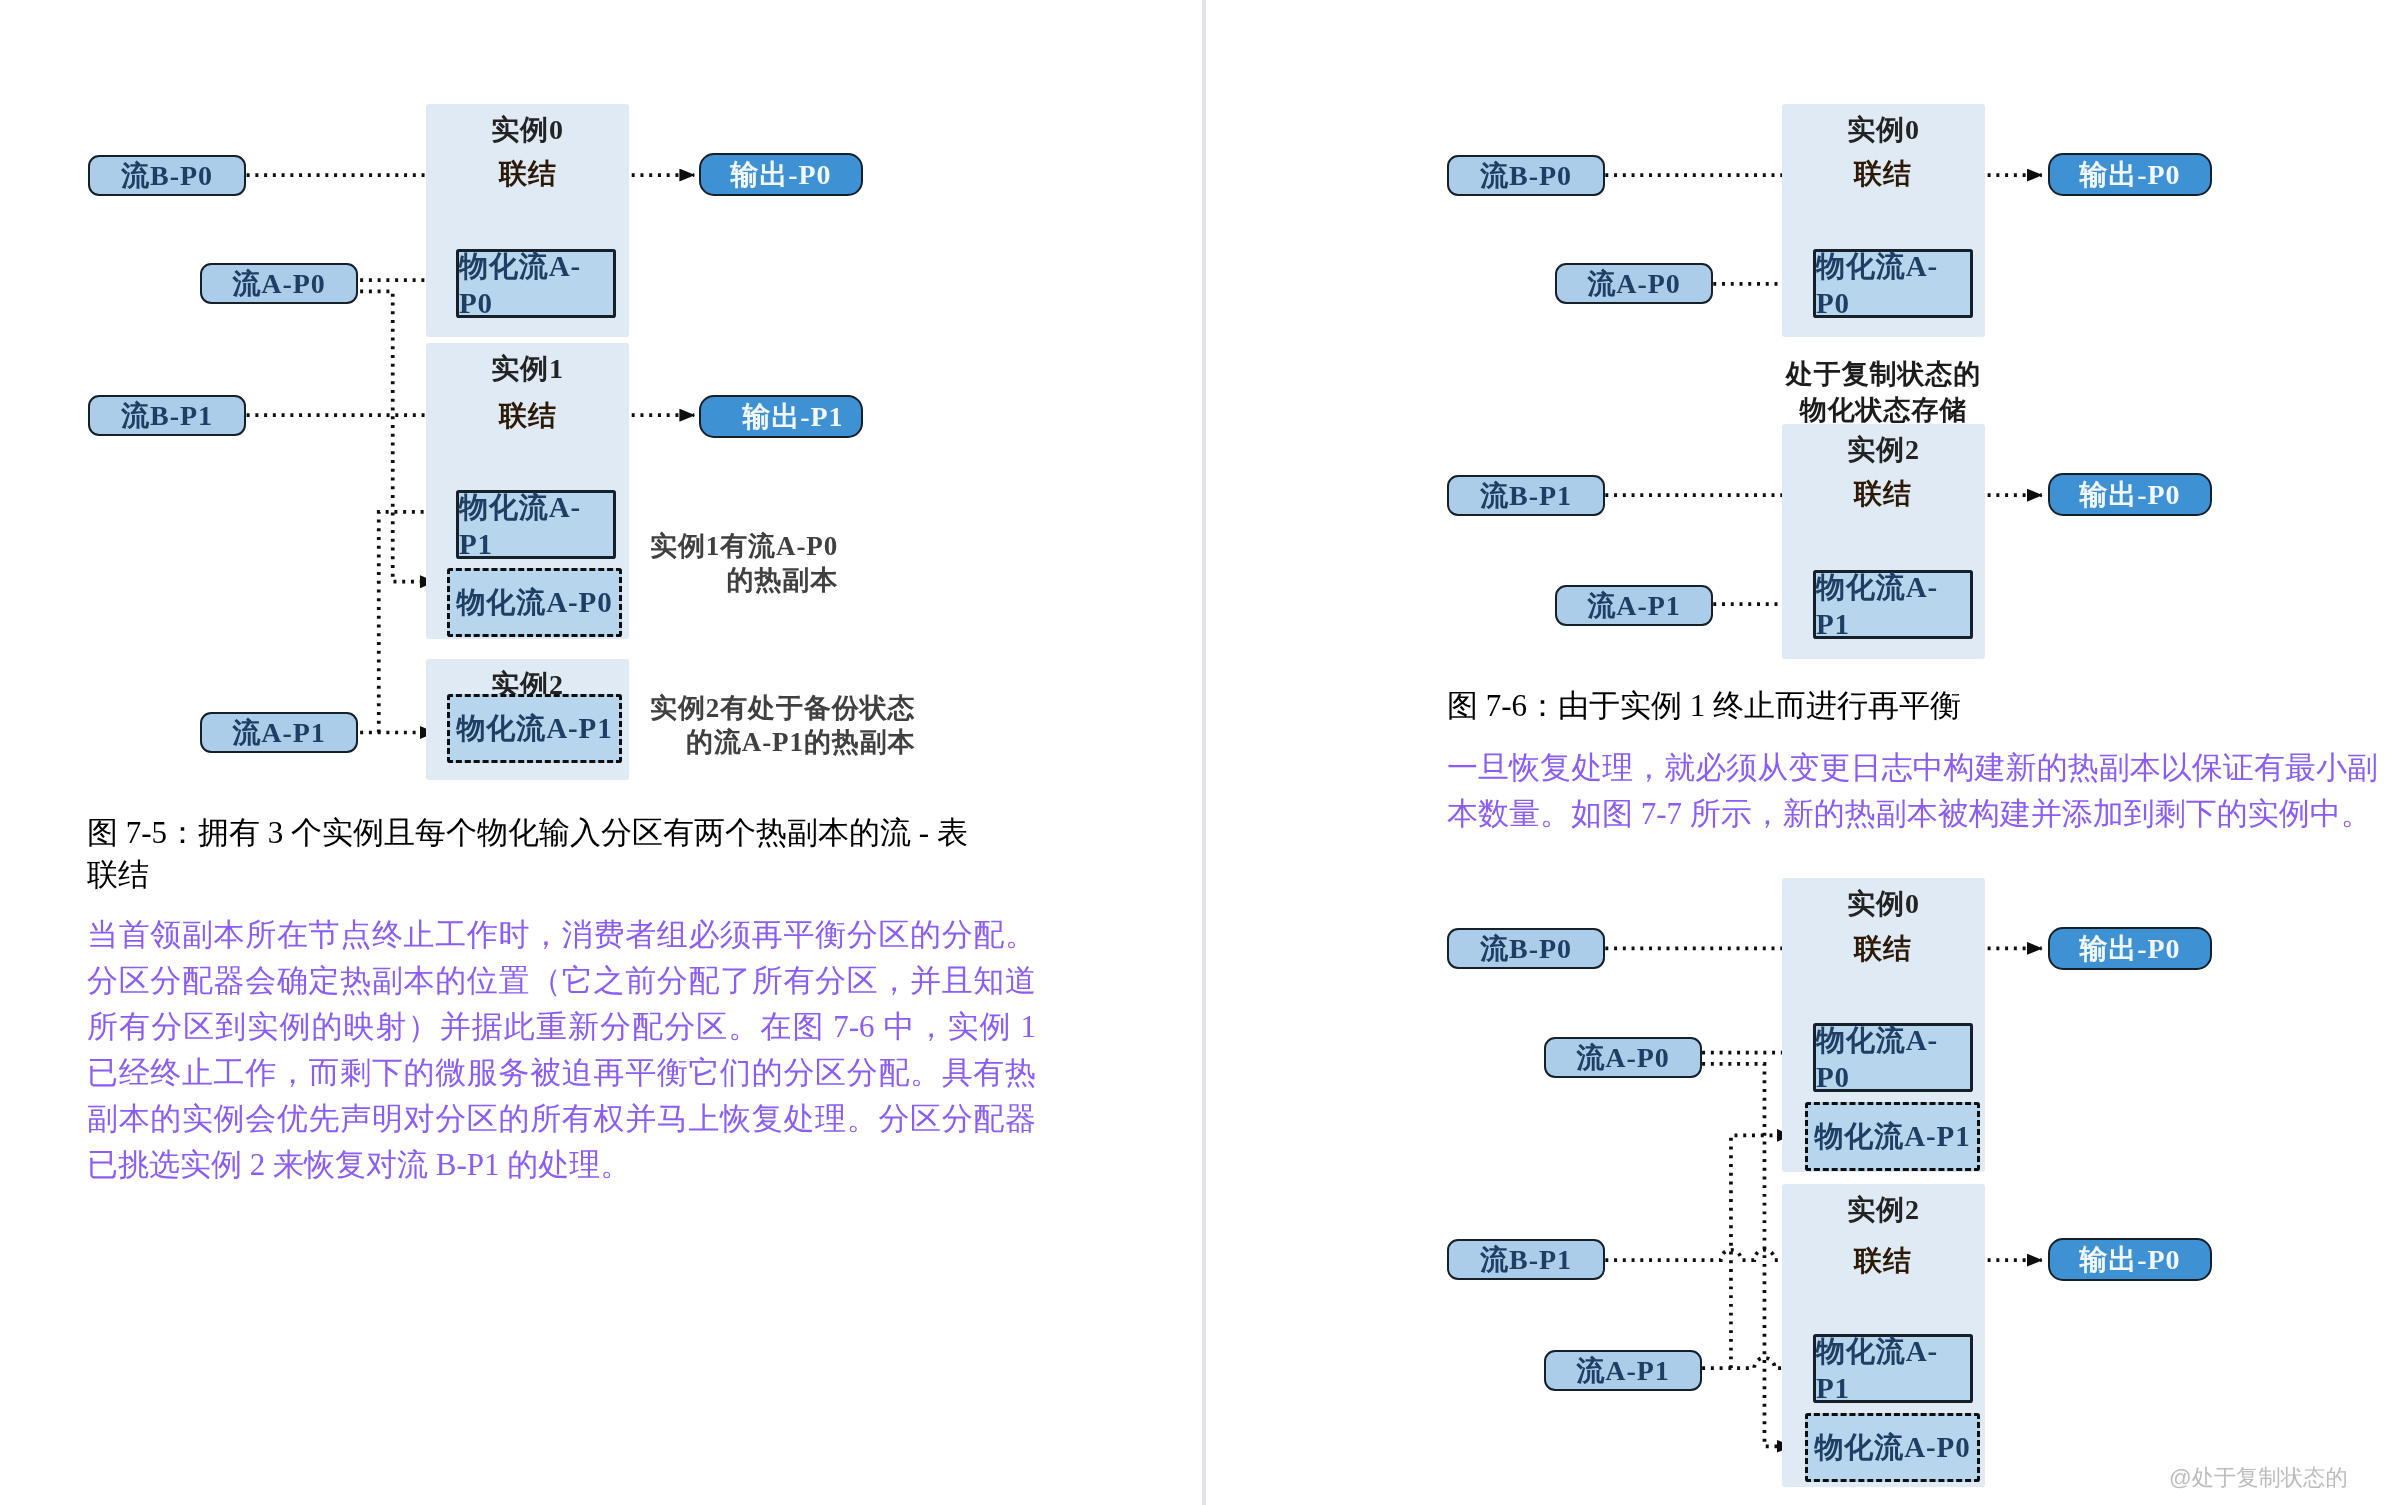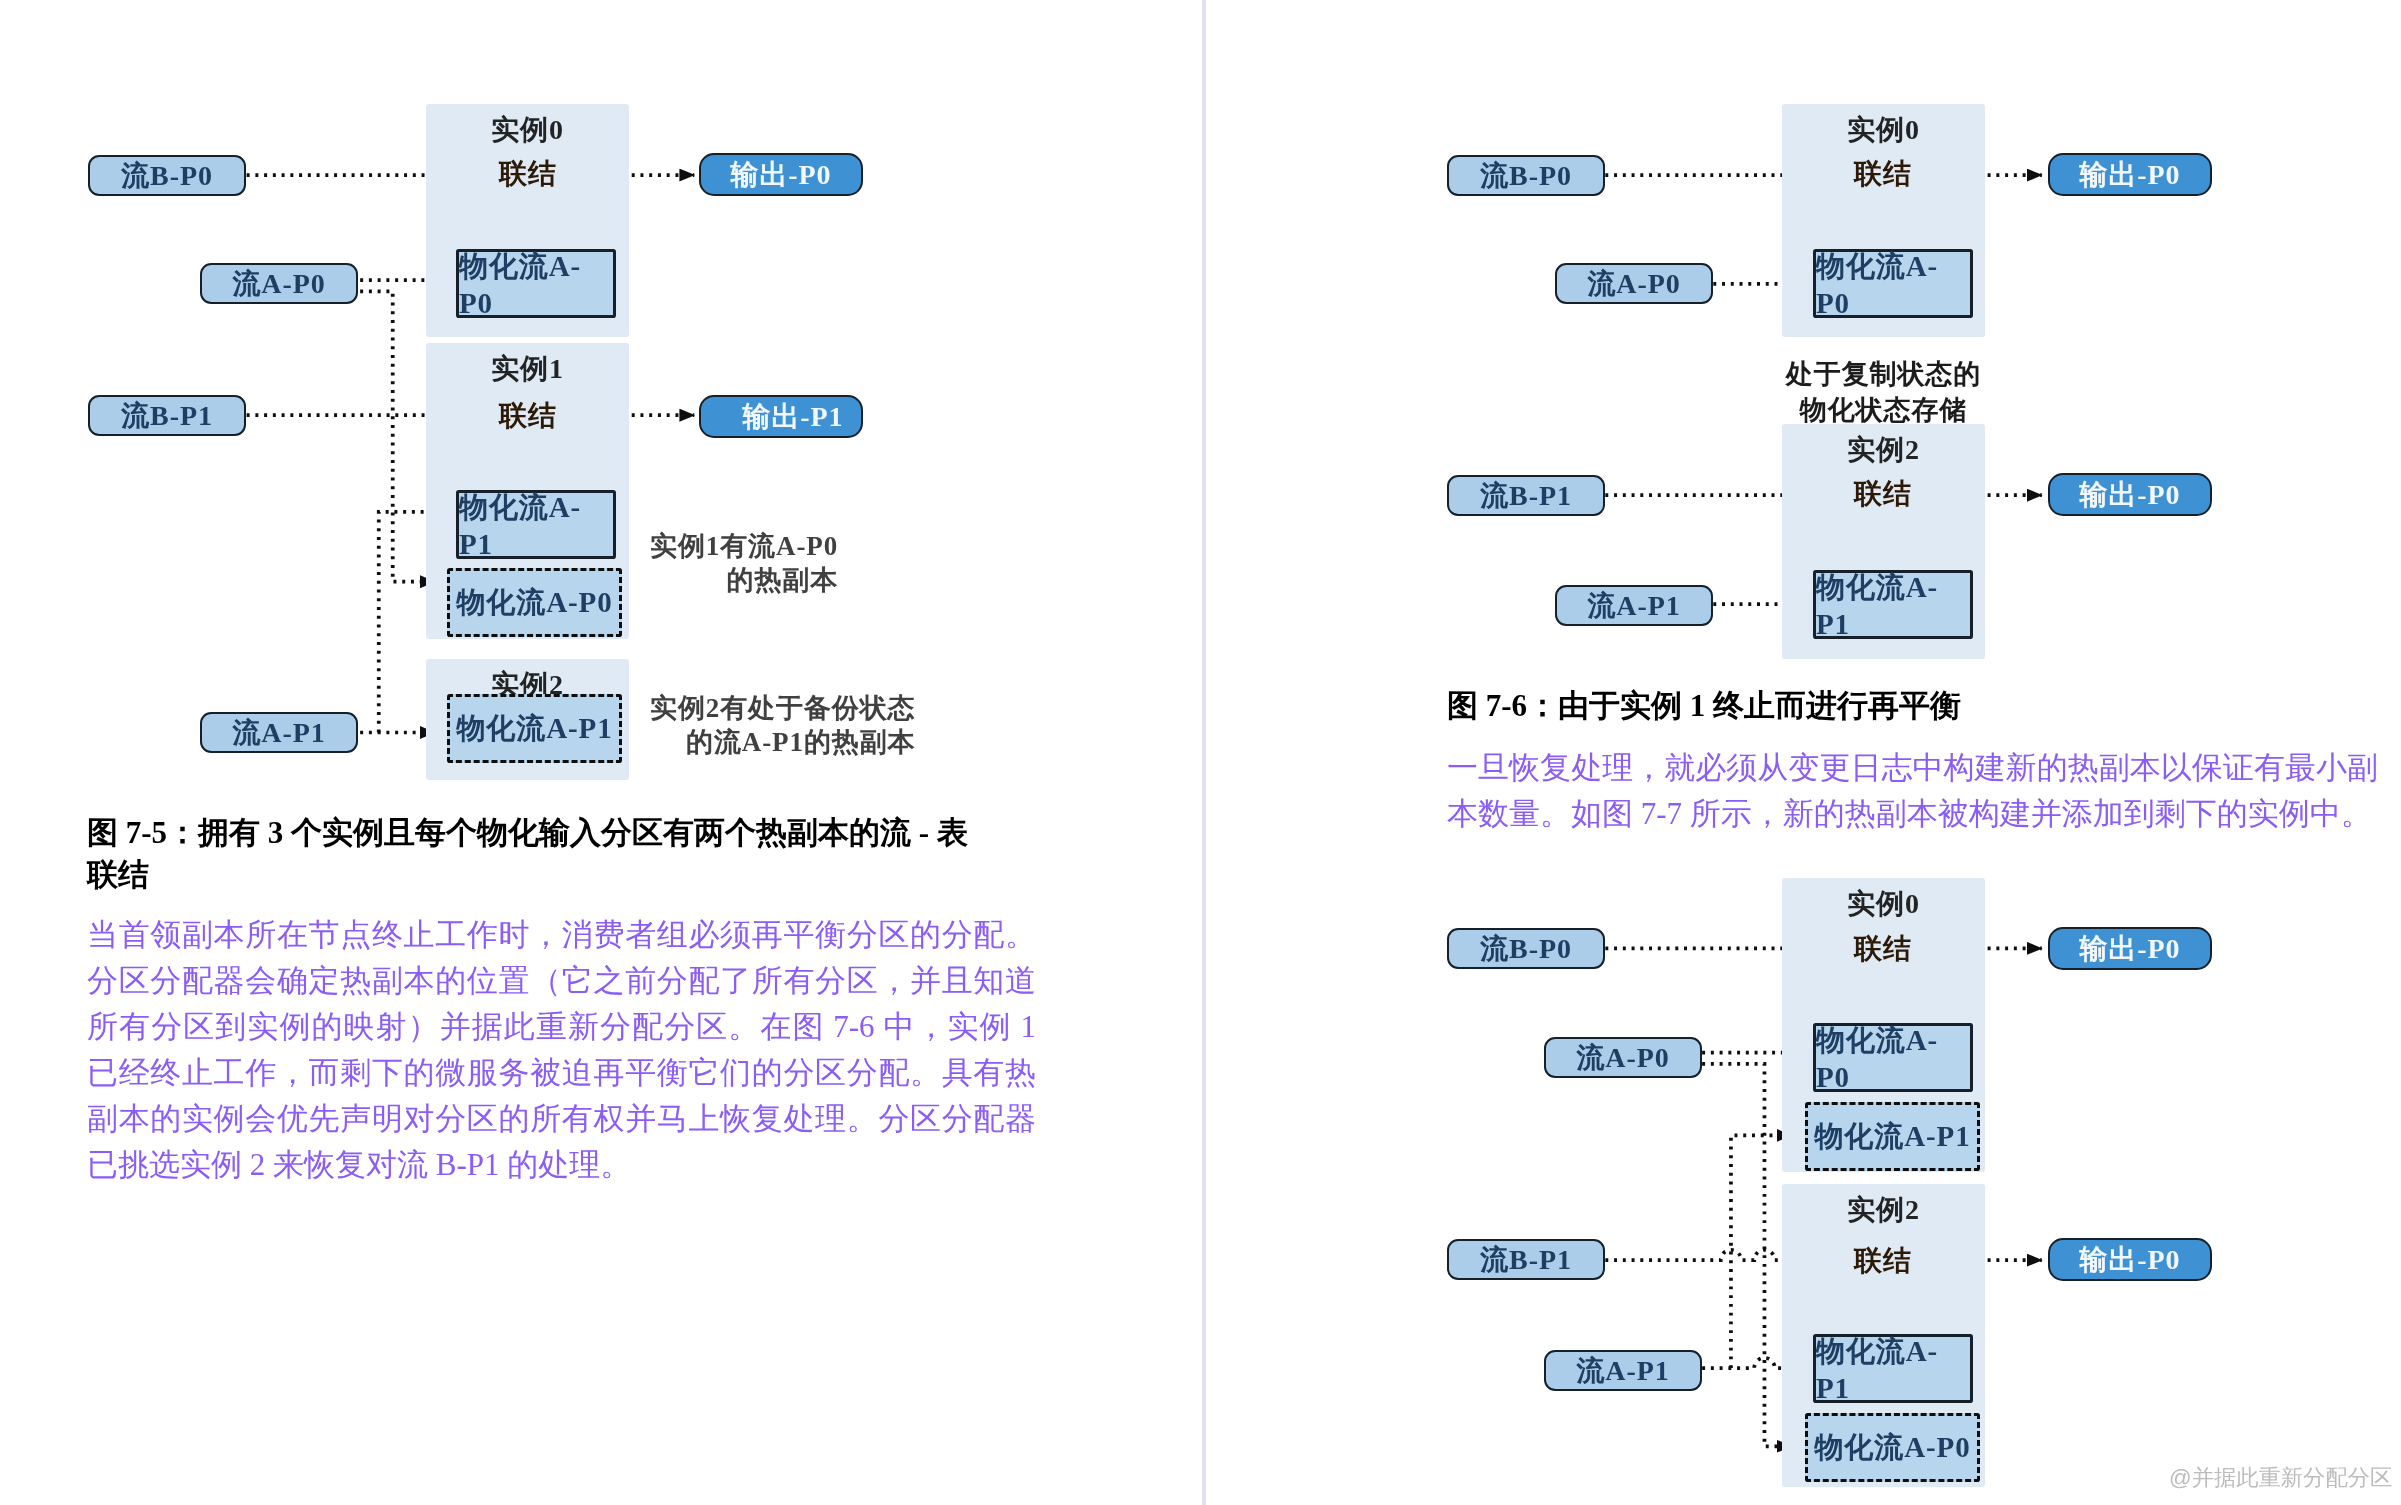--- a/index.html
+++ b/index.html
@@ -15,21 +15,21 @@
   .out{position:absolute;width:164px;height:43px;background:#3e92d3;border:2.8px solid #15202b;
        border-radius:15px;display:flex;align-items:center;justify-content:center;
        font-size:28px;font-weight:700;color:#f2f7fb;box-sizing:border-box;letter-spacing:0.9px;}
   .mat{position:absolute;width:160px;height:69px;background:#b7d5ec;border:3.7px solid #15202b;
        border-radius:2.8px;display:flex;align-items:center;justify-content:center;
        font-size:29px;font-weight:700;color:#1e3f63;box-sizing:border-box;letter-spacing:0.9px;margin-left:8px;}
   .mat.dashed{width:175px;border:3.7px dashed #0e0e0e;}
   .joinlbl{position:absolute;width:78px;height:78px;display:flex;align-items:center;justify-content:center;
            font-size:28px;font-weight:700;color:#2c1a06;z-index:3;letter-spacing:0.9px;}
   .note{position:absolute;font-size:27px;line-height:34px;color:#404040;font-weight:700;letter-spacing:0.9px;text-align:right;}
-  .caption{position:absolute;font-size:31px;line-height:42px;font-weight:700;color:#000;}
+  .caption{position:absolute;font-size:31px;line-height:42px;font-weight:400;color:#000;}
   .para{position:absolute;font-size:31px;line-height:46px;color:#8b5cf6;text-align:justify;
         text-justify:inter-character;}
   .centernote{position:absolute;text-align:center;font-size:27px;line-height:36px;font-weight:700;color:#1c1c1c;letter-spacing:0.9px;}
   #connectors{position:absolute;left:0;top:0;z-index:1;}
   .nodes{z-index:2;}
   #divider{position:absolute;left:1202px;top:0;width:3.7px;height:1505px;background:#e0e0ee;}
   #watermark{position:absolute;left:2169px;top:1463px;font-size:22.3px;color:#bcbcbc;
              font-family:"Liberation Sans", sans-serif;}
 </style>
 </head>
@@ -176,16 +176,16 @@
 
   <div class="mat nodes" style="left:1805px;top:1023px;">物化流A-P0</div>
   <div class="mat dashed nodes" style="left:1797px;top:1102px;">物化流A-P1</div>
   <div class="mat nodes" style="left:1805px;top:1334px;">物化流A-P1</div>
   <div class="mat dashed nodes" style="left:1797px;top:1413px;">物化流A-P0</div>
 
   <div class="joinlbl" style="left:1844px;top:910px;">联结</div>
   <div class="joinlbl" style="left:1844px;top:1222px;">联结</div>
 
   <div id="divider"></div>
-  <div id="watermark">@并据此重新分配分区</div>
+  <div id="watermark">@处于复制状态的</div>
 
 </div>
 
 
 </body></html>

